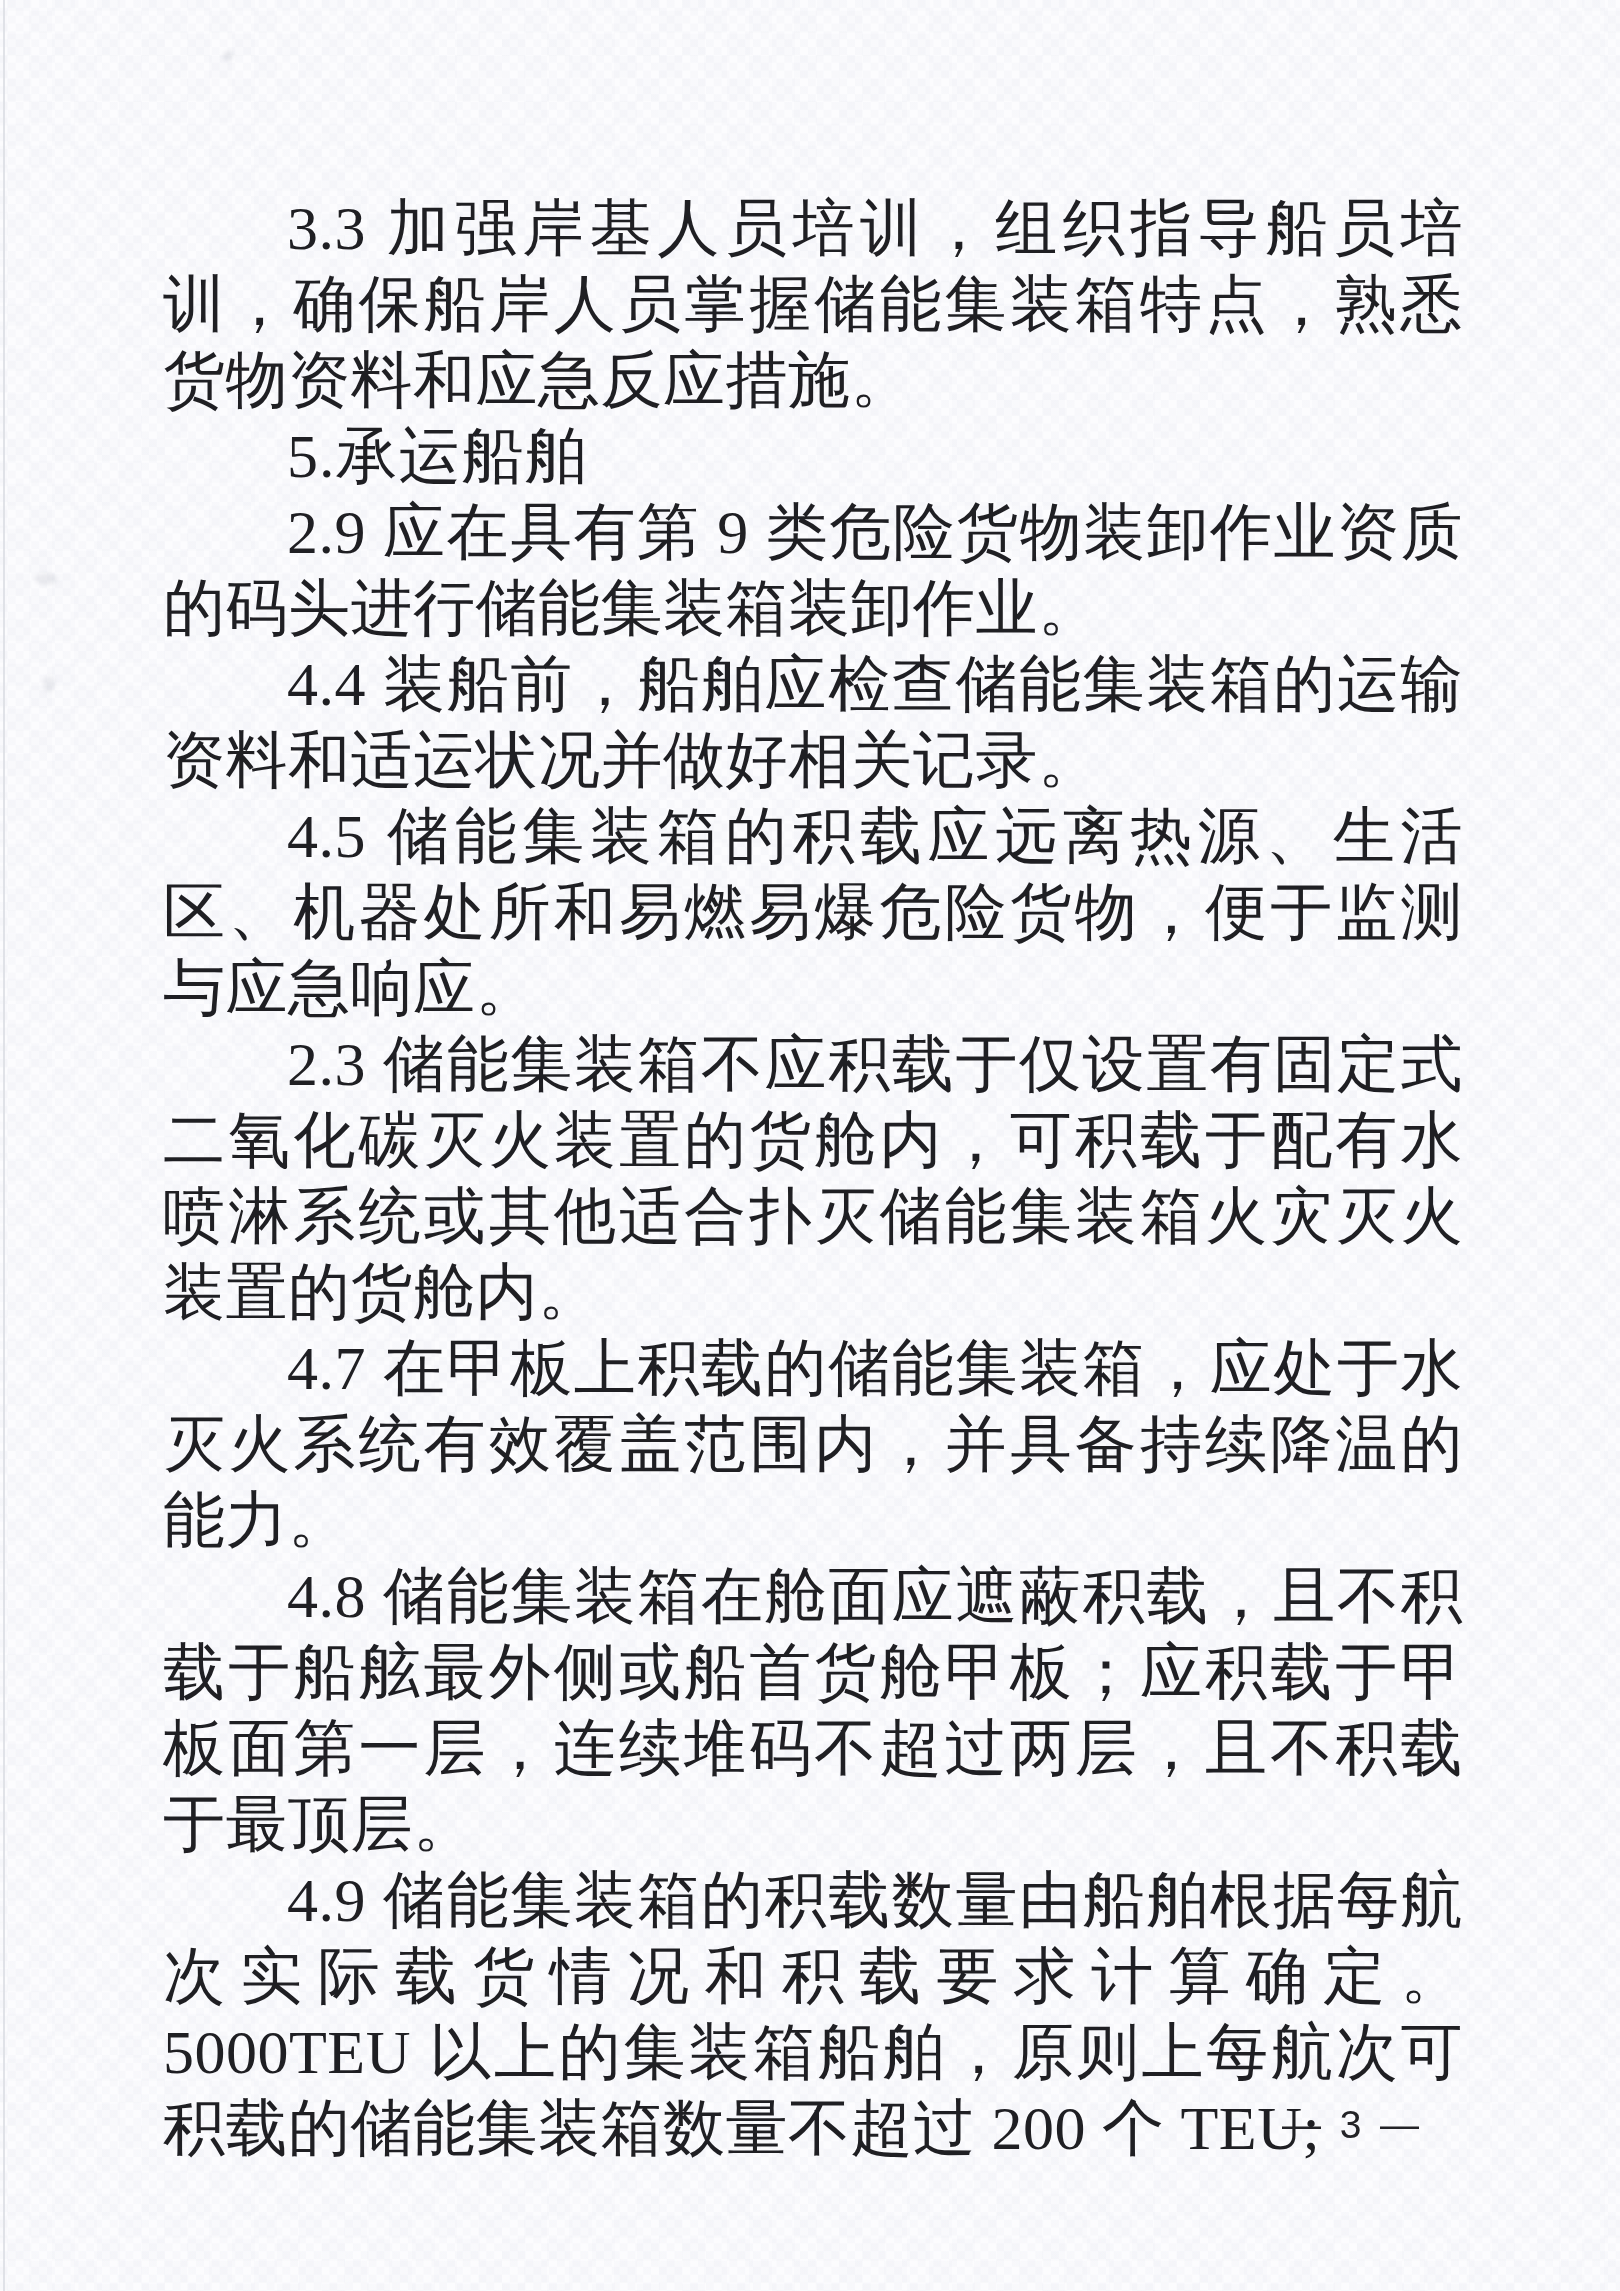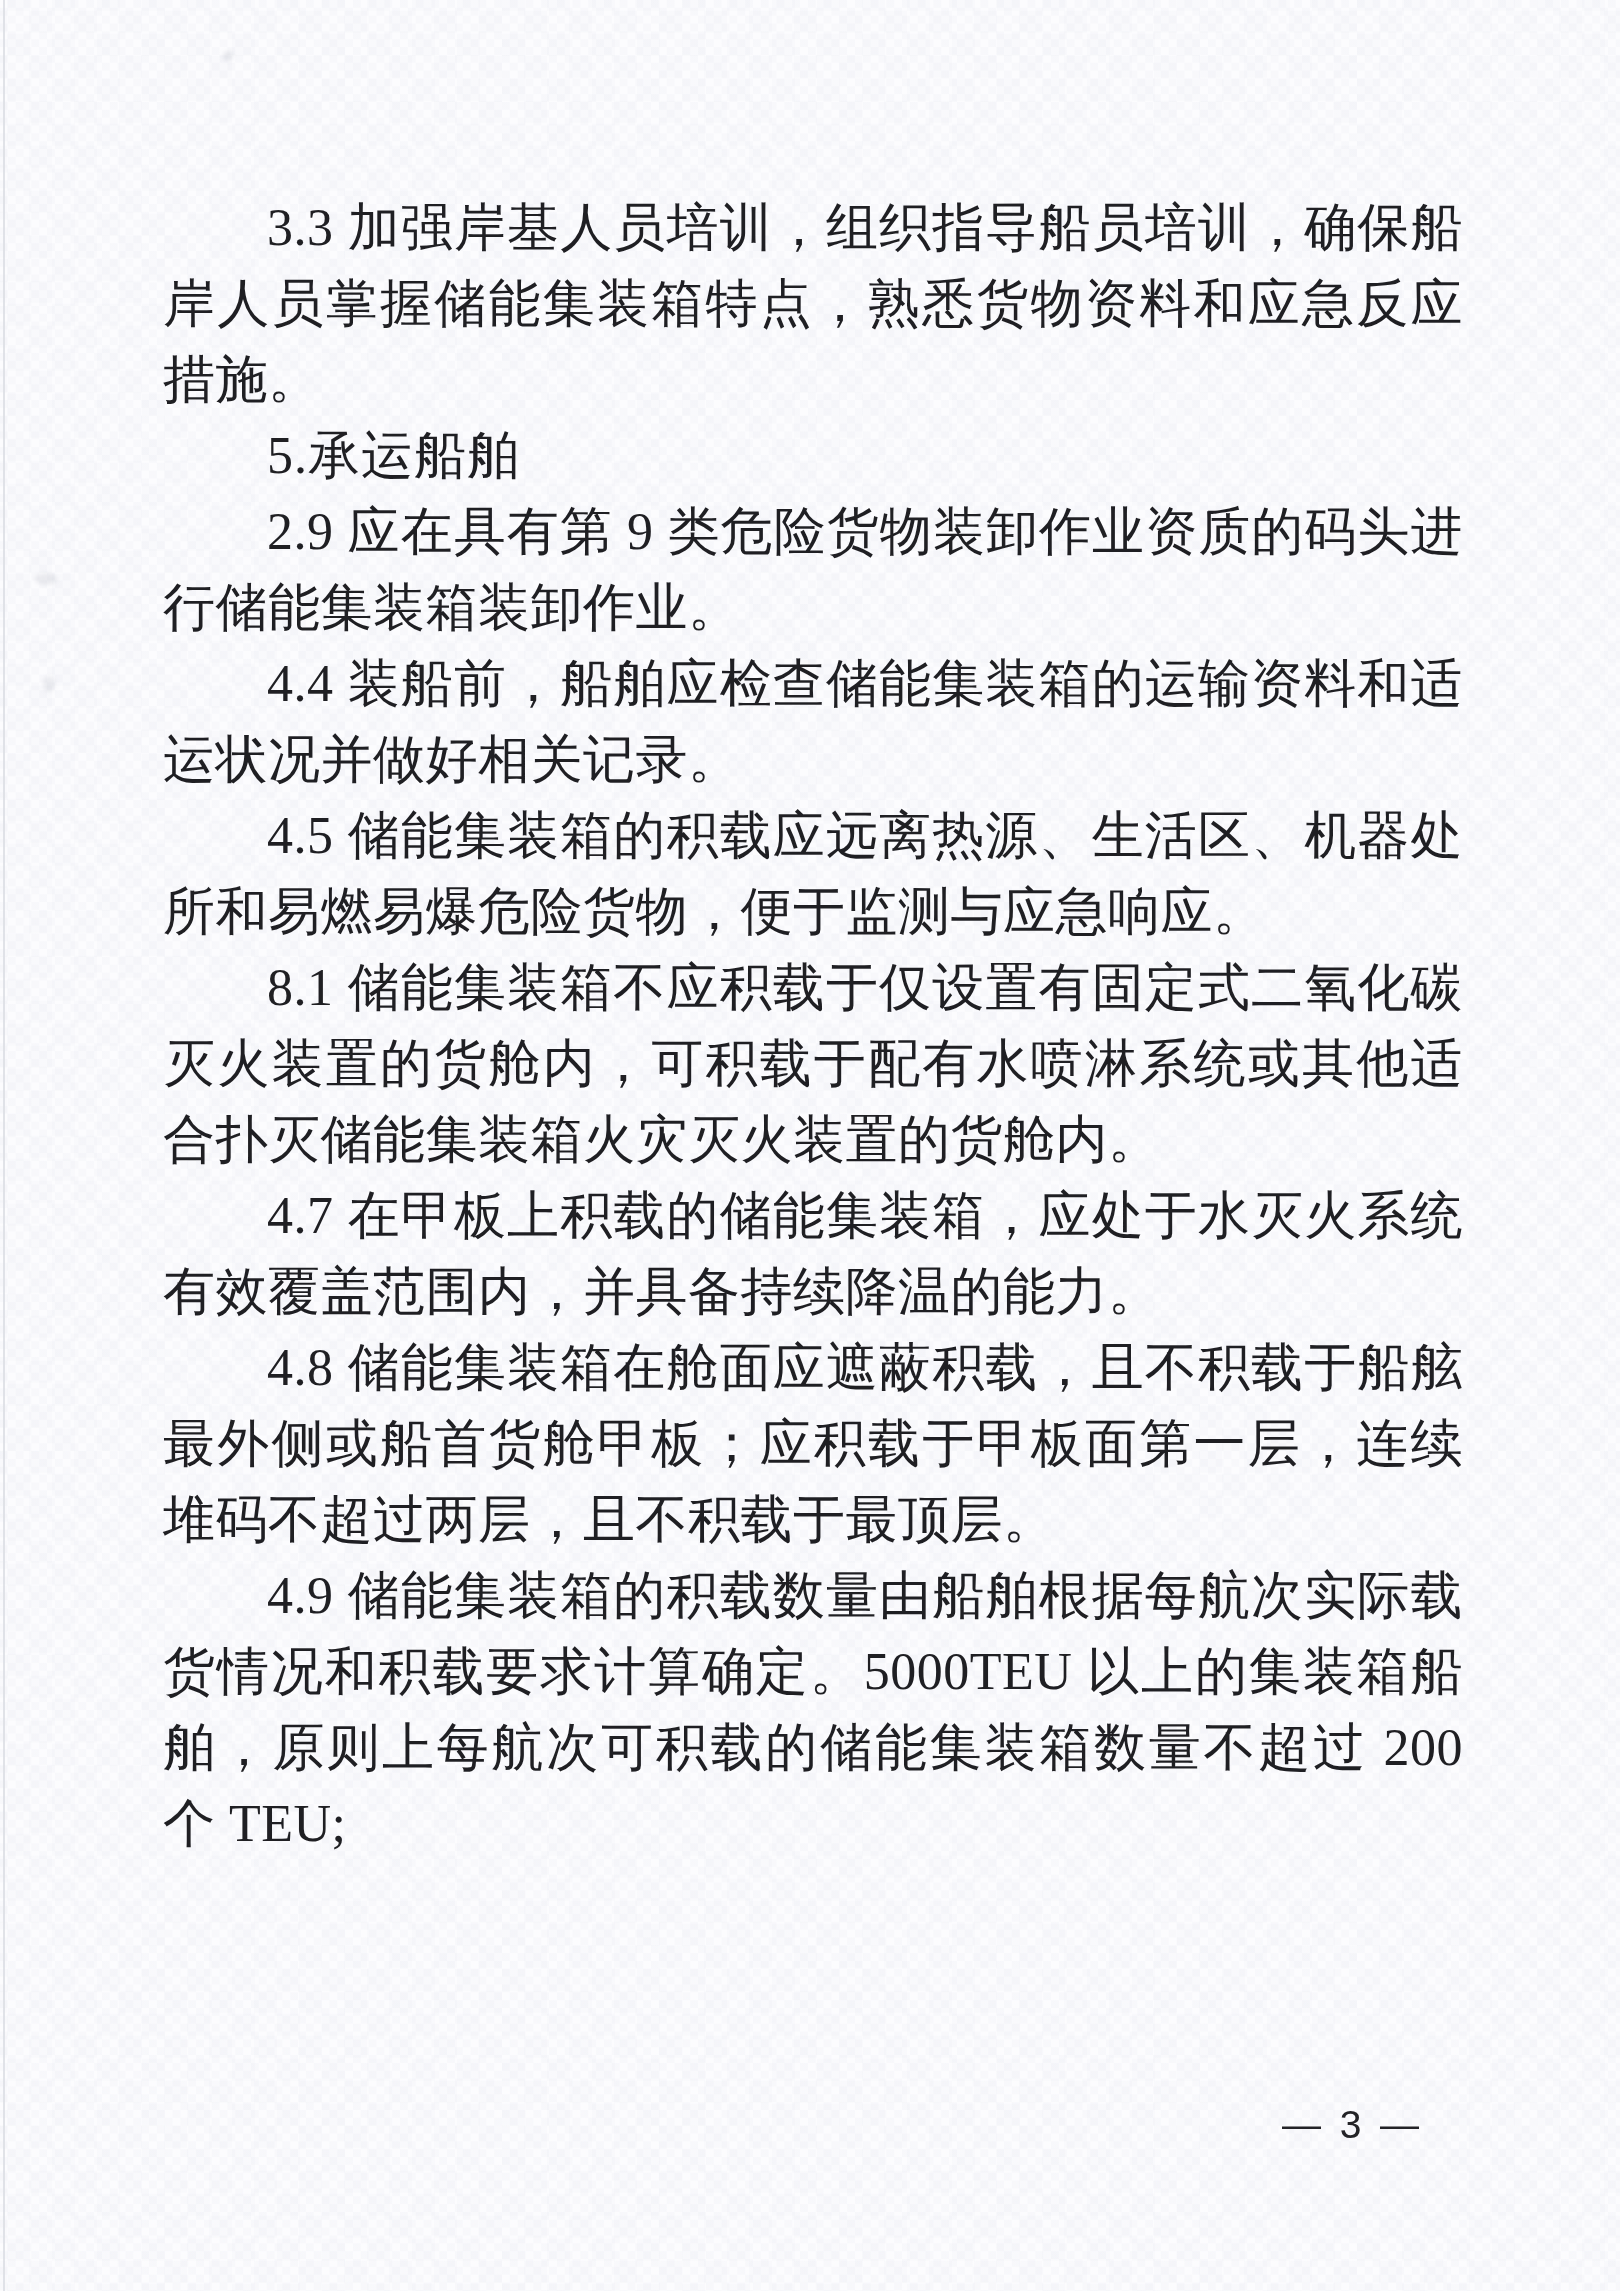--- a/index.html
+++ b/index.html
@@ -47,21 +47,21 @@
   }
   .smudge.s1 { left: 35px; top: 573px; width: 21.6px; height: 11.8px; opacity: 0.28; }
   .smudge.s2 { left: 43px; top: 676px; width: 11.8px; height: 15.7px; opacity: 0.25; }
   .smudge.s3 { left: 223px; top: 51px;  width: 9.8px; height: 9.8px; opacity: 0.30; }
 
   .textblock {
     position: absolute;
     left: 163px;
     top: 190px;
     width: 1300px;
-    font-size: 52px;
+    font-size: 62px;
     line-height: 76px;
     text-align: justify;
     text-justify: inter-ideograph;
   }
   .para {
     margin: 0;
     text-indent: 2em;
     letter-spacing: 0.5px;
   }
   .para.heading {
@@ -89,21 +89,21 @@
   <div class="smudge s1"></div>
   <div class="smudge s2"></div>
   <div class="smudge s3"></div>
 
   <div class="textblock">
     <p class="para">3.3 加强岸基人员培训，组织指导船员培训，确保船岸人员掌握储能集装箱特点，熟悉货物资料和应急反应措施。</p>
     <p class="para heading">5.承运船舶</p>
     <p class="para">2.9 应在具有第 9 类危险货物装卸作业资质的码头进行储能集装箱装卸作业。</p>
     <p class="para">4.4 装船前，船舶应检查储能集装箱的运输资料和适运状况并做好相关记录。</p>
     <p class="para">4.5 储能集装箱的积载应远离热源、生活区、机器处所和易燃易爆危险货物，便于监测与应急响应。</p>
-    <p class="para">8.1 储能集装箱不应积载于仅设置有固定式二氧化碳灭火装置的货舱内，可积载于配有水喷淋系统或其他适合扑灭储能集装箱火灾灭火装置的货舱内。</p>
+    <p class="para">2.3 储能集装箱不应积载于仅设置有固定式二氧化碳灭火装置的货舱内，可积载于配有水喷淋系统或其他适合扑灭储能集装箱火灾灭火装置的货舱内。</p>
     <p class="para">4.7 在甲板上积载的储能集装箱，应处于水灭火系统有效覆盖范围内，并具备持续降温的能力。</p>
     <p class="para">4.8 储能集装箱在舱面应遮蔽积载，且不积载于船舷最外侧或船首货舱甲板；应积载于甲板面第一层，连续堆码不超过两层，且不积载于最顶层。</p>
     <p class="para">4.9 储能集装箱的积载数量由船舶根据每航次实际载货情况和积载要求计算确定。5000TEU 以上的集装箱船舶，原则上每航次可积载的储能集装箱数量不超过 200 个 TEU;</p>
   </div>
 
   <div class="page-number">— 3 —</div>
 
 </div>
 
 

